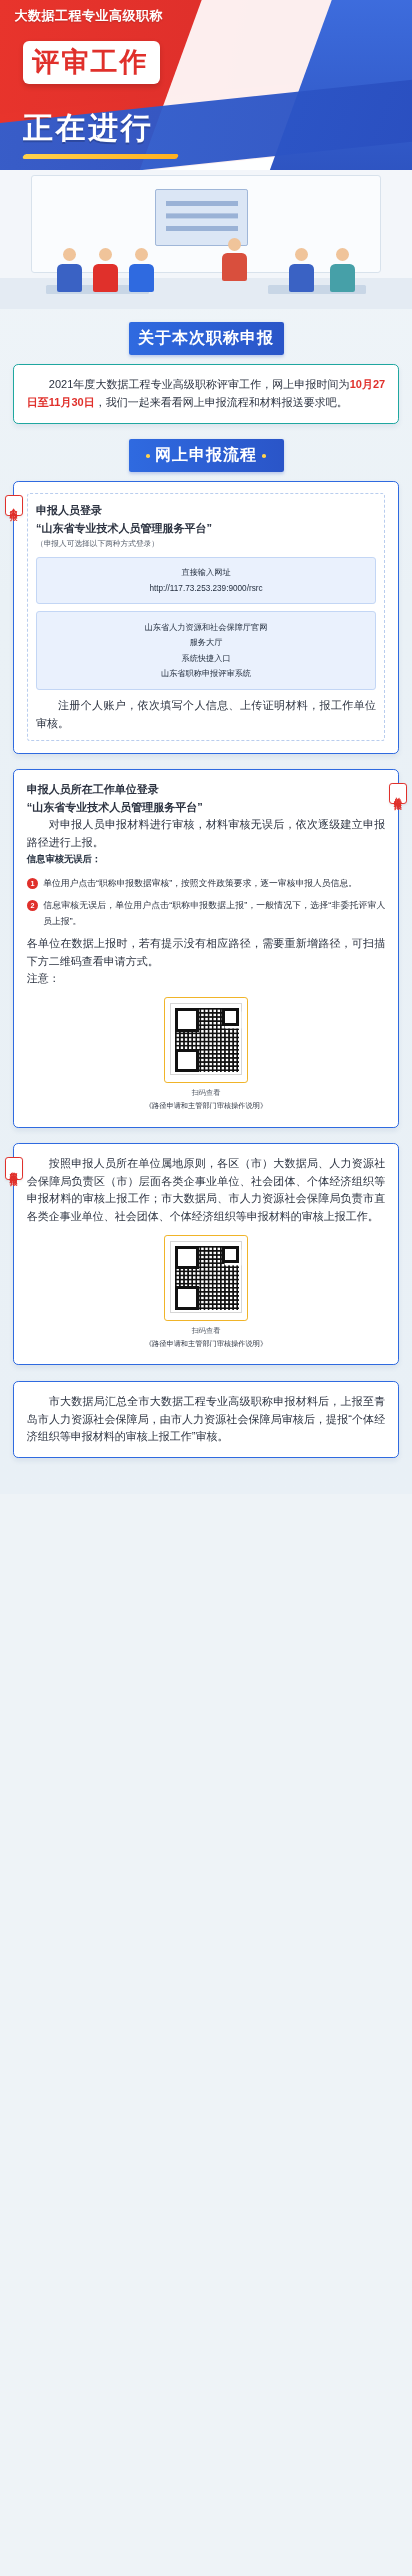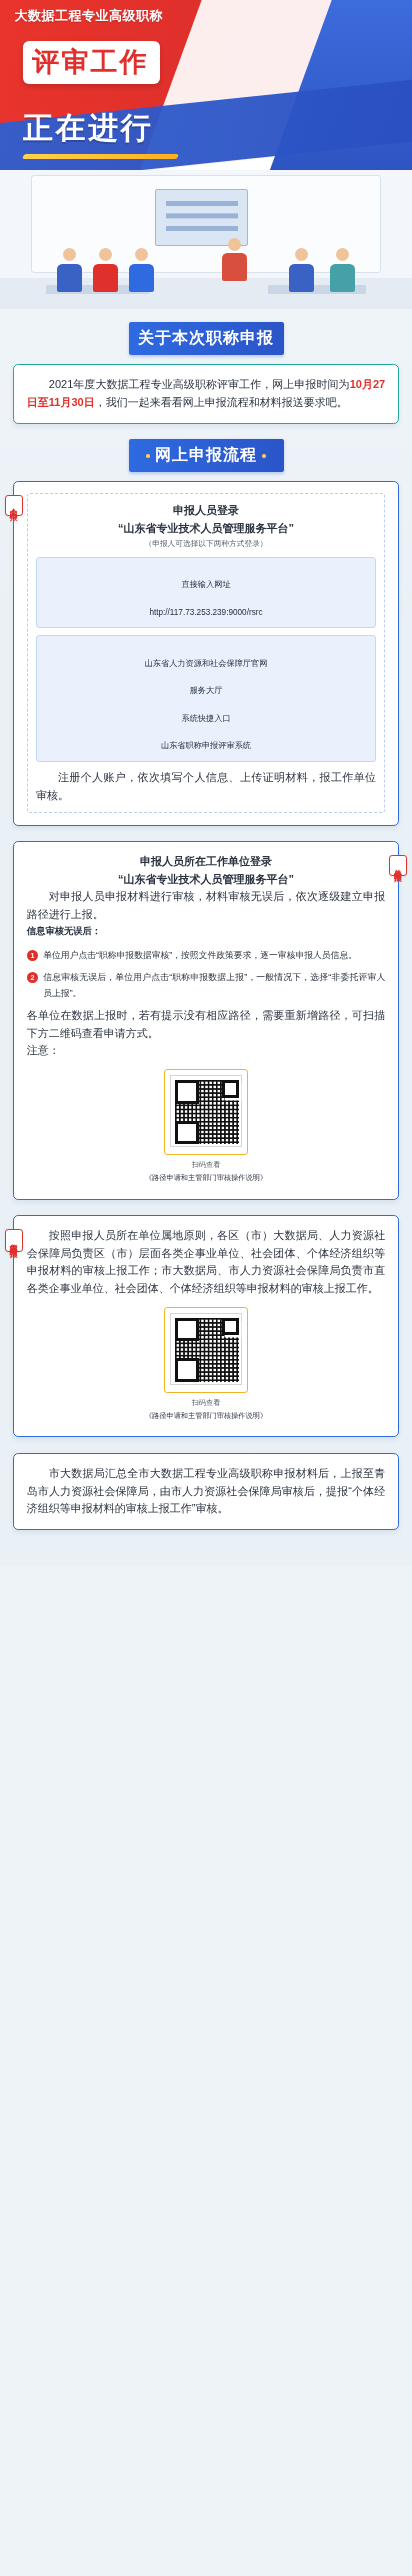--- a/index.html
+++ b/index.html
@@ -207,21 +207,21 @@
 
   .p {
     font-size: 11px;
     line-height: 17.5px;
     color: #2b3240;
     text-align: justify;
     text-indent: 2em;
   }
   .p .hl { color: #e0302b; font-weight: bold; }
 
-  .center { text-align: center; text-indent: 0; }
+  .center { text-indent: 0; }
   .b { font-weight: bold; }
 
   
   .side-tab {
     position: absolute;
     top: 13.4px;
     width: 17.5px;
     padding: 6.2px 3.6px;
     background: #fff;
     border: 1px solid #e0302b;
@@ -243,21 +243,20 @@
     border: 0.5px solid #c3d6f5;
     border-radius: 3.1px;
     padding: 7.2px 9.3px;
     margin: 5.2px 0 7.2px 0;
   }
   .box-blue .line {
     font-size: 8.2px;
     line-height: 15.5px;
     color: #1f2a3a;
     text-align: center;
-    margin-top: 12px;
   }
   .url { color: #2f6ae0; word-break: break-all; }
 
   .subhead {
     display: inline-block;
     position: relative;
     font-size: 9.3px;
     font-weight: bold;
     color: #1f2a3a;
     margin: 2.1px 0 5.2px 0;

